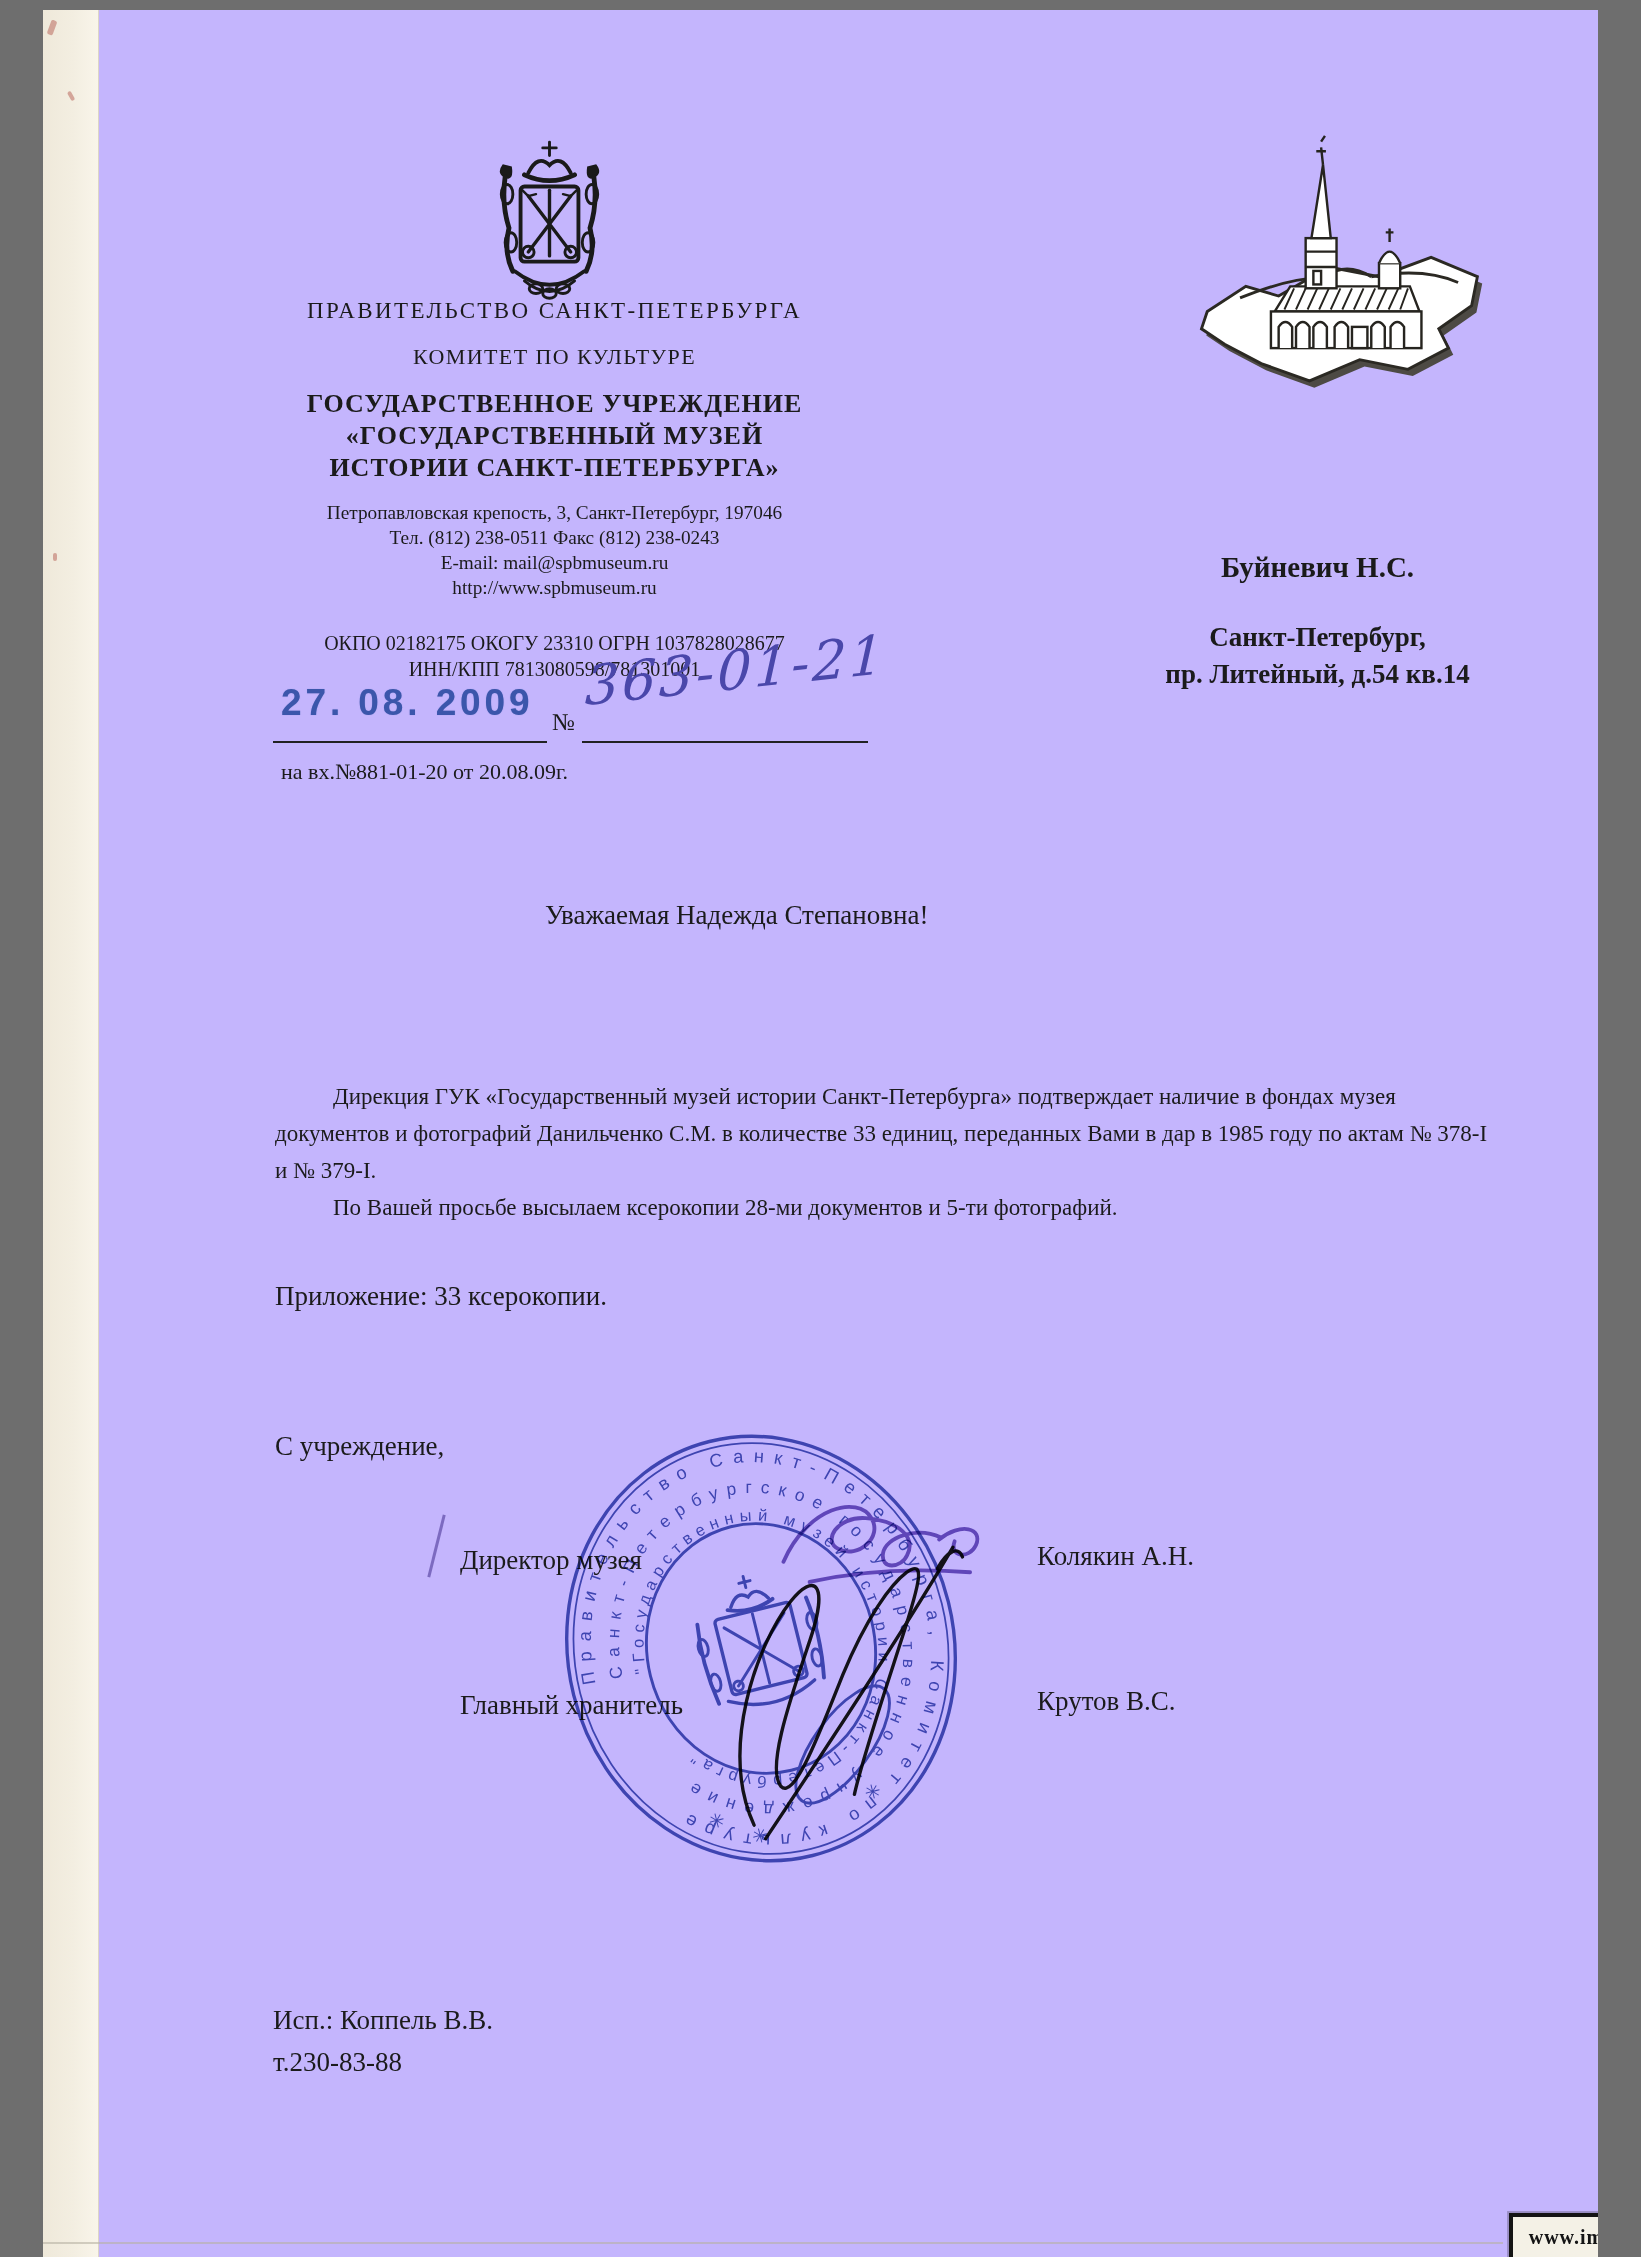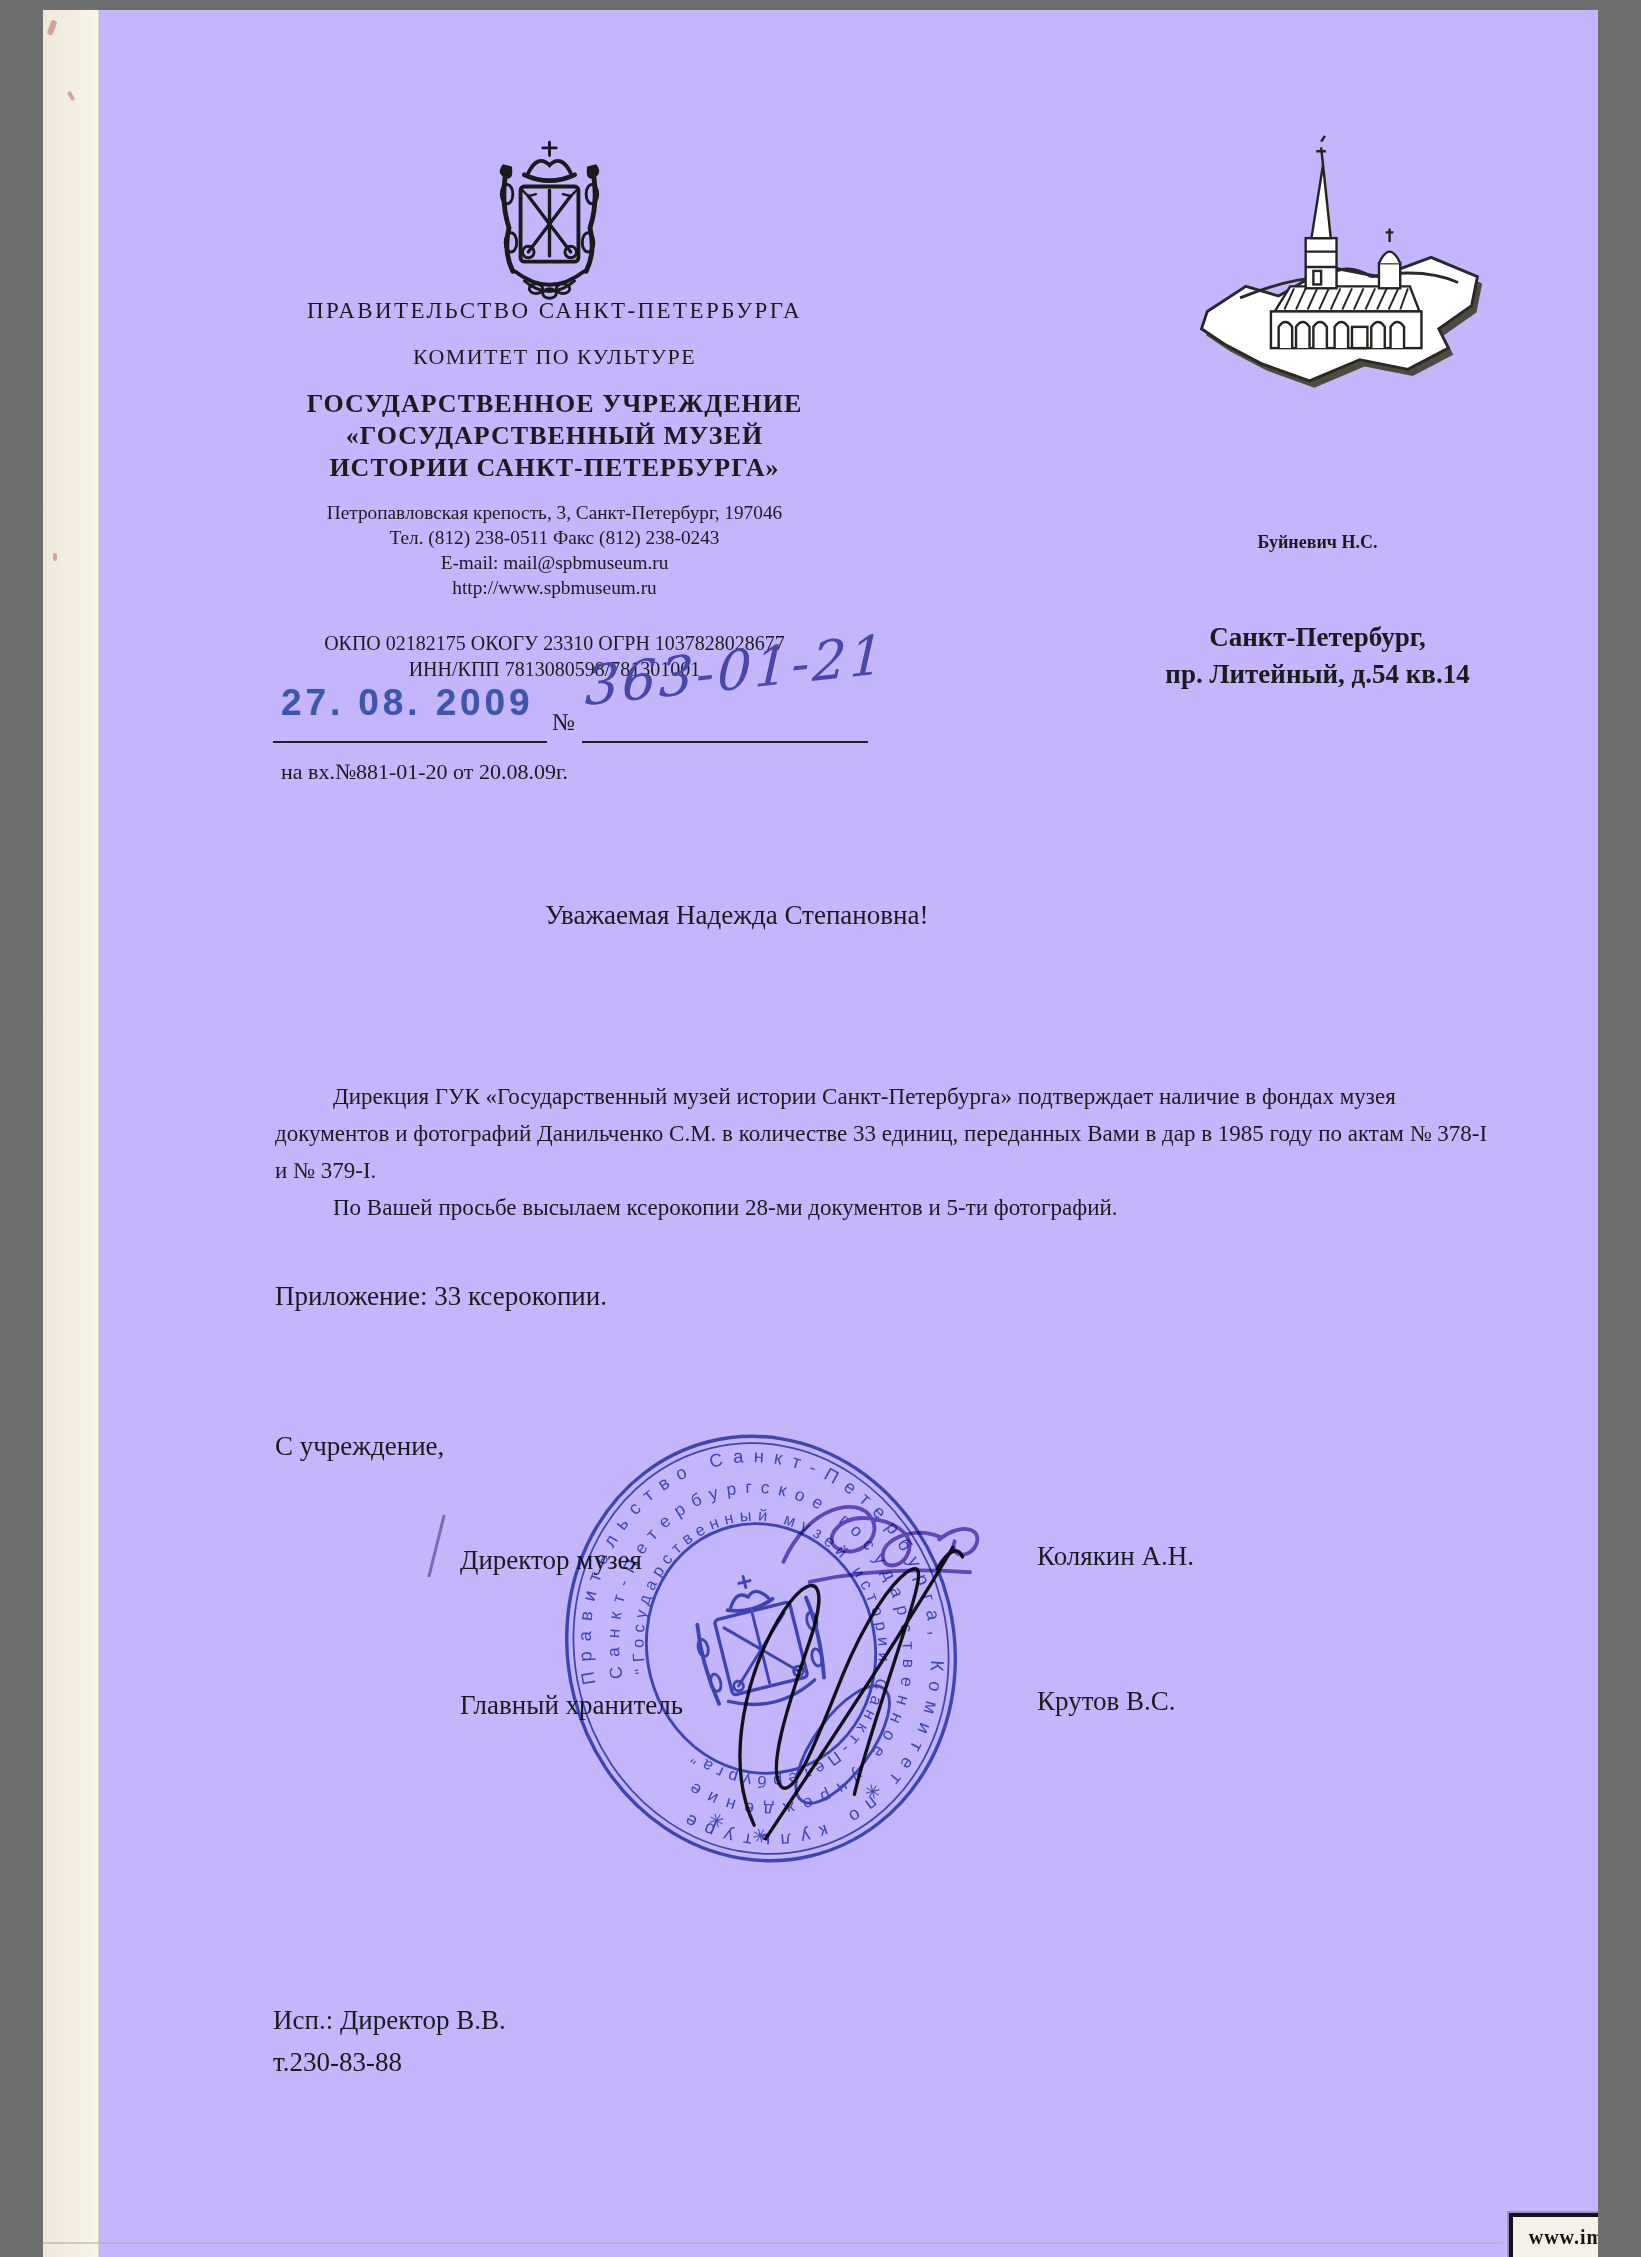--- a/index.html
+++ b/index.html
@@ -31,21 +31,21 @@
     text-shadow:0 0 1px #3b56ab66; }
   .ref-line  { background:#222; height:1.9px; top:731px; }
   .no-sign   { left:509px; top:699px; font-size:24px; }
   .hand-no   { left:541px; top:645px; font-family:"DejaVu Serif",serif;
     font-style:italic; font-size:54px; color:#4a47aa; letter-spacing:2.9px;
     transform:rotate(-6deg) skewX(-8deg); transform-origin:left bottom; }
   .incoming  { left:238px; top:749px; font-size:22px; }
 
   
   .recipient { left:1041px; width:467px; text-align:center; font-weight:bold; }
-  .rcp-name { top:522px; font-size:18px; }
+  .rcp-name { top:541px; font-size:29px; }
   .rcp-city { top:612px; font-size:27px; }
   .rcp-addr { top:649px; font-size:27px; }
 
   .salut { left:502px; top:890px; font-size:27px; }
   .bodytext { left:232px; top:1068px; width:1224px; font-size:23px; line-height:37px; }
   .bodytext p { margin:0; text-indent:58px; }
   .attach { left:232px; top:1271px; font-size:27px; }
   .closing { left:232px; top:1421px; font-size:27px; }
 
   .sig-title-1 { left:417px; top:1535px; font-size:27px; }
@@ -246,20 +246,20 @@
 
   <svg class="abs sig-black" width="309" height="328" viewBox="0 0 320 340">
     <g fill="none" stroke="#191919" stroke-width="3.5" stroke-linecap="round">
       <path d="M58 308 C22 230 60 122 96 76 C120 46 136 56 116 116 C96 176 70 250 86 268 C100 282 126 212 150 152 C175 92 200 58 216 46 C236 32 230 56 212 112 C194 168 170 240 162 276"></path>
       <path d="M70 322 C130 232 222 92 264 20"></path>
       <path d="M248 42 C258 24 270 18 274 30"></path>
     </g>
   </svg>
 
   <div class="abs exec">
-    <div>Исп.: Директор В.В.</div>
+    <div>Исп.: Коппель В.В.</div>
     <div>т.230-83-88</div>
   </div>
 
   <div class="abs watermark">www.imha.ru</div>
 
 </div>
 
 
 </body></html>

